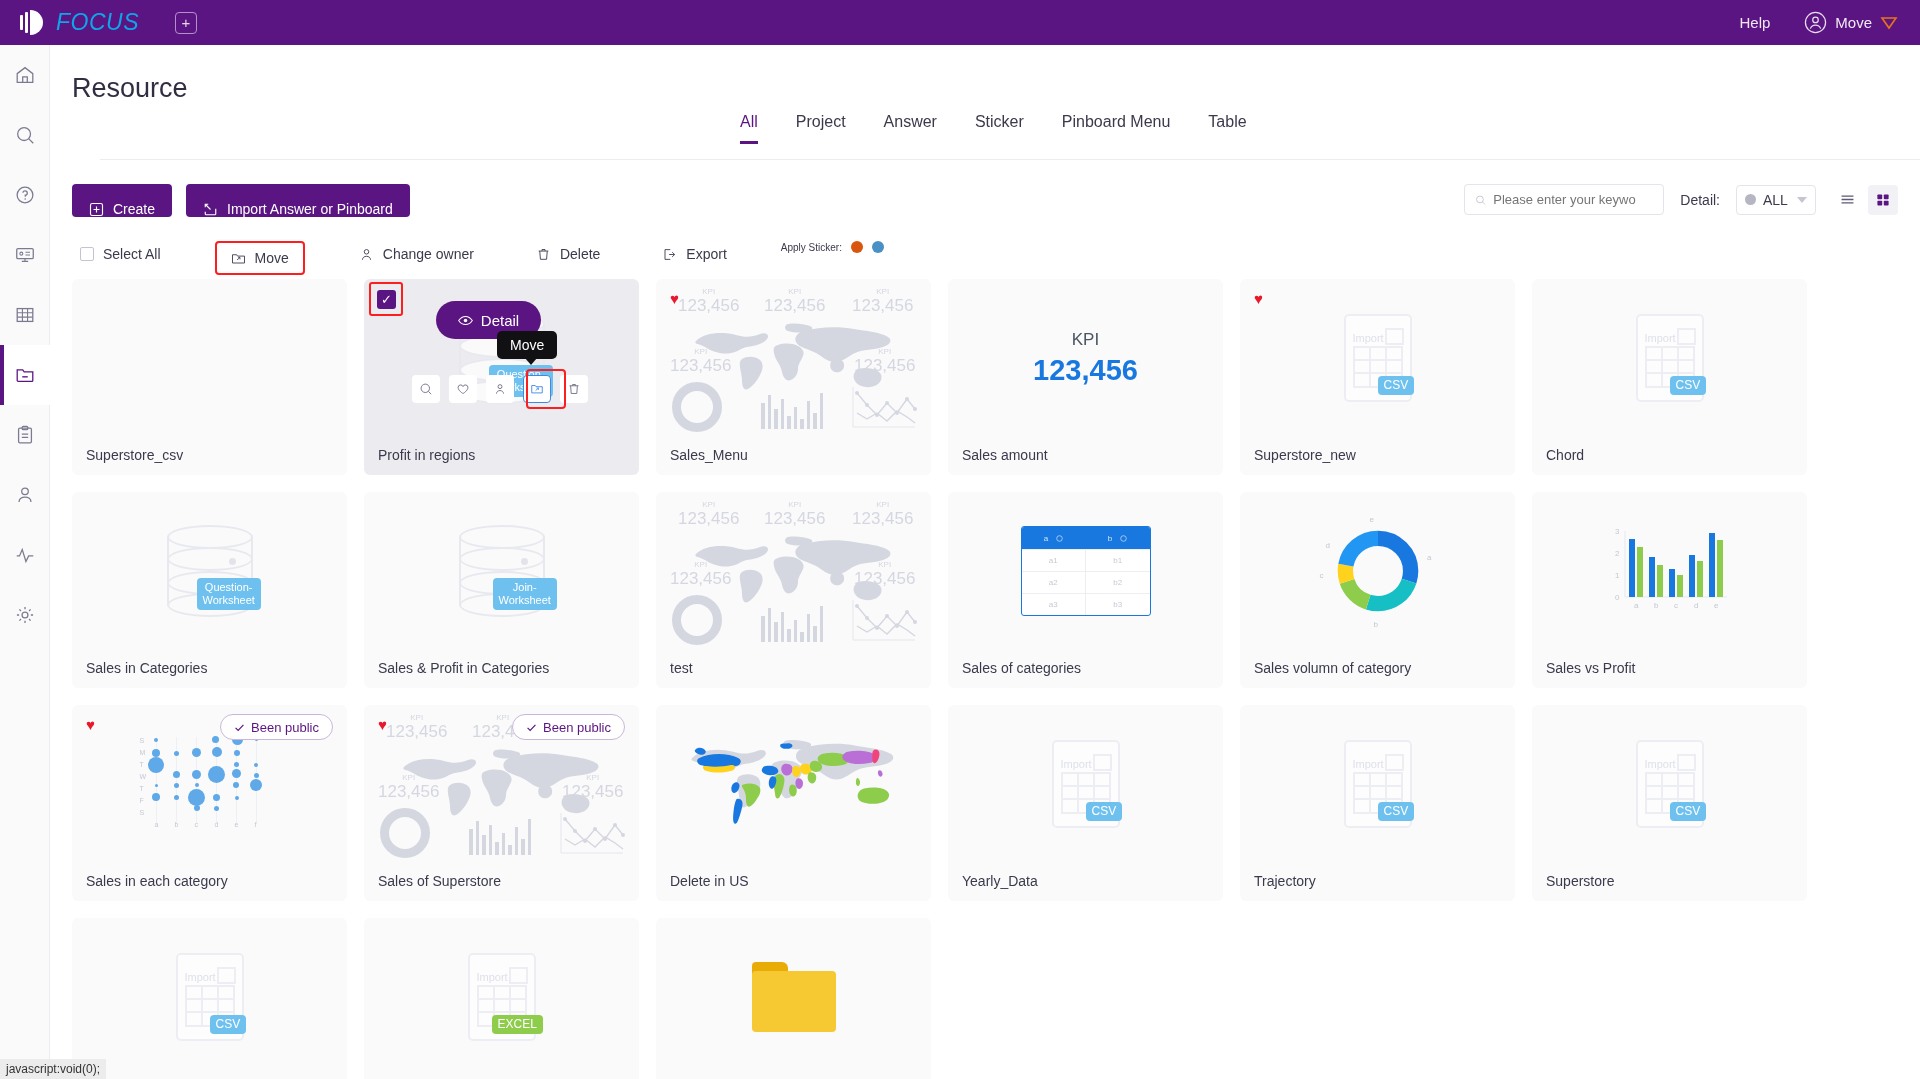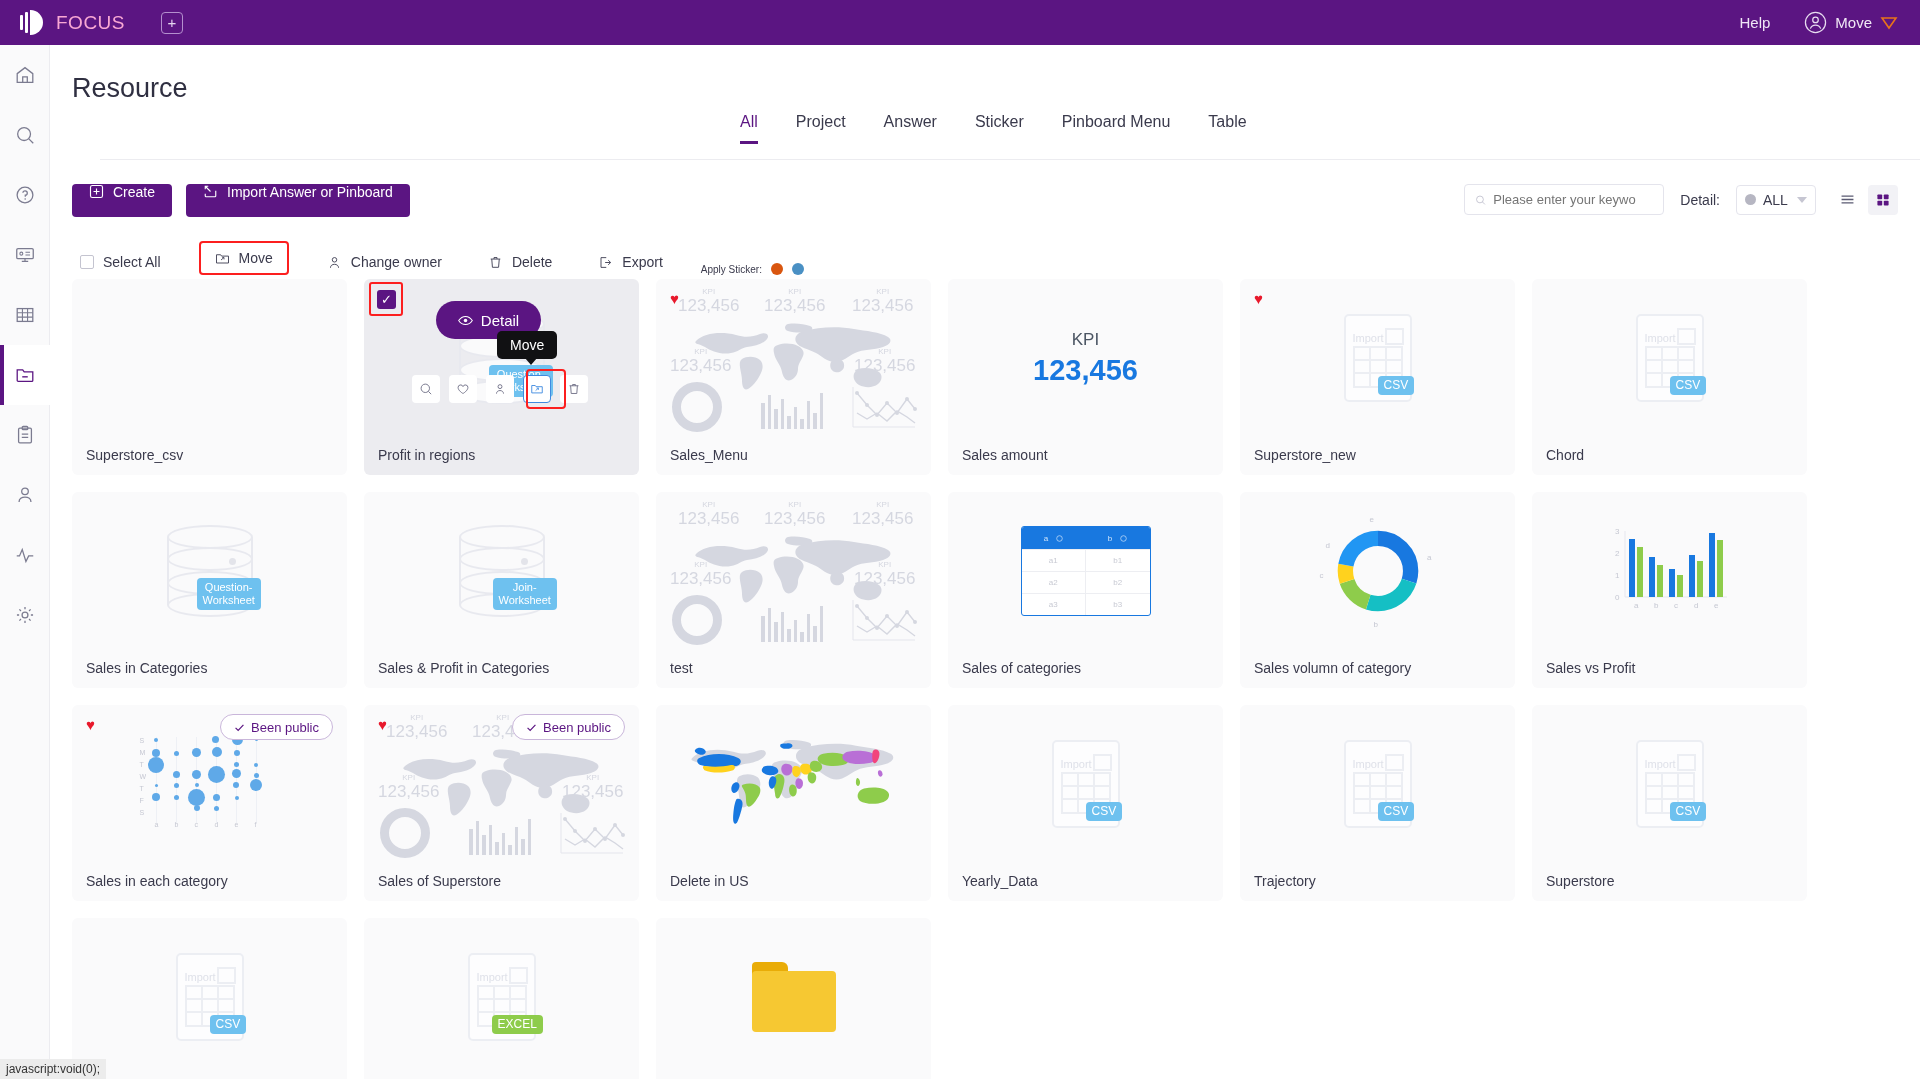--- a/index.html
+++ b/index.html
@@ -16,21 +16,21 @@
     background: #5b1582;
     display: flex; align-items: center;
   }
   .logo-wrap { display: flex; align-items: center; margin-left: 20px; gap: 9px; }
   .logo-mark { width: 27px; height: 27px; position: relative; }
   .logo-mark .bar { position: absolute; top: 2px; width: 3px; height: 23px; background: #fff; border-radius: 1px;}
   .logo-mark .b1 { left: 0px; height: 15px; top: 6px;}
   .logo-mark .b2 { left: 5px; height: 21px; top: 3px;}
   .logo-mark .half { position: absolute; left: 10px; top: 1px; width: 13px; height: 25px;
       background: #fff; border-radius: 0 13px 13px 0;}
-  .logo-text { color: #f9a8d4; font-size: 19px; letter-spacing: 0.5px; font-weight: 400;}
+  .logo-text { color: #0ea5e9; font-size: 23px; letter-spacing: 0.5px; font-weight: 400; font-style: italic;}
   .plus-tab {
     margin-left: 36px; width: 22px; height: 22px;
     border: 1px solid #b48fce; border-radius: 4px;
     display: flex; align-items: center; justify-content: center;
     color: #e5d6f0; font-size: 15px; line-height: 1;
   }
   .top-right { margin-left: auto; margin-right: 22px; display: flex; align-items: center; gap: 34px;}
   .top-help { color: #efe6f6; font-size: 15px; }
   .top-user { display: flex; align-items: center; gap: 8px; color: #f1e9f6; font-size: 15px;}
   .avatar-ic { width: 23px; height: 23px; }
@@ -60,21 +60,21 @@
     content: ""; position: absolute; left: 0; right: 0; bottom: 0; height: 3px; background: #5b1582;
   }
   .tabs-underline {
     position: absolute; left: 50px; top: 114px; width: 1820px; height: 1px; background: #ececf0;
   }
 
   
   .btn-row { position: absolute; left: 22px; top: 139px; display: flex; gap: 14px; }
   .pbtn {
     background: #5b1582; color: #fff; border: none; border-radius: 4px;
-    height: 33px; padding: 0 17px; font-size: 14px; display: flex; align-items: flex-start; gap: 9px;
+    height: 33px; padding: 0 17px; font-size: 14px; display: flex; align-items: flex-end; gap: 9px;
     font-family: "Liberation Sans", sans-serif; cursor: pointer;
   }
 
   
   .search-row { position: absolute; right: 22px; top: 139px; display: flex; align-items: center; gap: 16px;}
   .search-box {
     width: 200px; height: 31px; border: 1px solid #e4e4ec; border-radius: 4px;
     display: flex; align-items: center; gap: 7px; padding: 0 10px; background: #fff;
   }
   .search-box input {
@@ -87,21 +87,21 @@
     display: flex; align-items: center; padding: 0 8px; gap: 7px; font-size: 14px; color: #3a3a4c;
   }
   .dot-gray { width: 11px; height: 11px; border-radius: 50%; background: #b6b6c2;}
   .caret { margin-left: auto; width: 0; height: 0; border-left: 5px solid transparent;
     border-right: 5px solid transparent; border-top: 6px solid #c6c6d2; }
   .view-btns { display: flex; align-items: center; gap: 6px; }
   .vbtn { width: 30px; height: 30px; border-radius: 4px; display: flex; align-items: center; justify-content: center; }
   .vbtn.sel { background: #f2f2f6; }
 
   
-  .act-row { position: absolute; left: 22px; top: 196px; display: flex; align-items: flex-end; gap: 0px; }
+  .act-row { position: absolute; left: 22px; top: 196px; display: flex; align-items: flex-start; gap: 16px; }
   .act {
     display: flex; align-items: center; gap: 9px; font-size: 14px; color: #3a3a4c; margin-right: 30px;
     padding: 5px 8px; position: relative;
   }
   .act.highlight { border: 2px solid #fc1f1f; border-radius: 4px; padding: 7px 14px; }
   .cbox { width: 14px; height: 14px; border: 1px solid #c4c4d0; border-radius: 2px; }
   .sticker-apply { display: flex; align-items: center; gap: 9px; font-size: 10px; color: #3a3a4c;}
   .dot-or { width: 12px; height: 12px; border-radius: 50%; background: #d9560f;}
   .dot-bl { width: 12px; height: 12px; border-radius: 50%; background: #4a90c4;}
 

